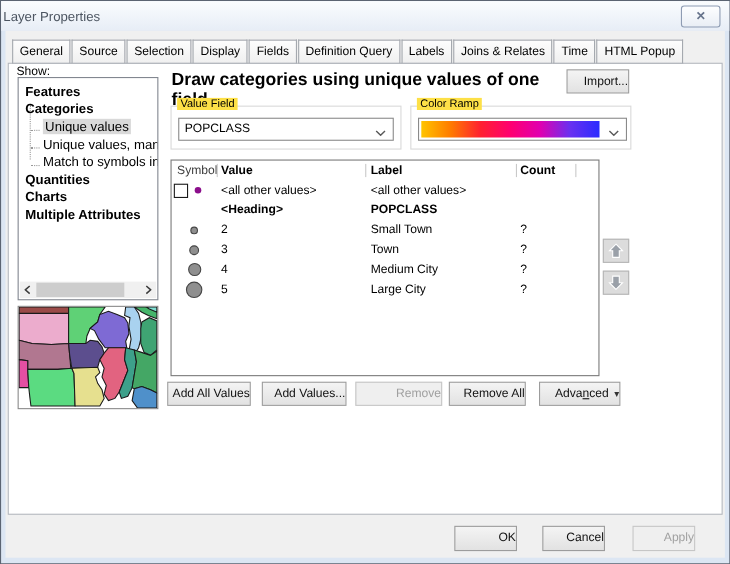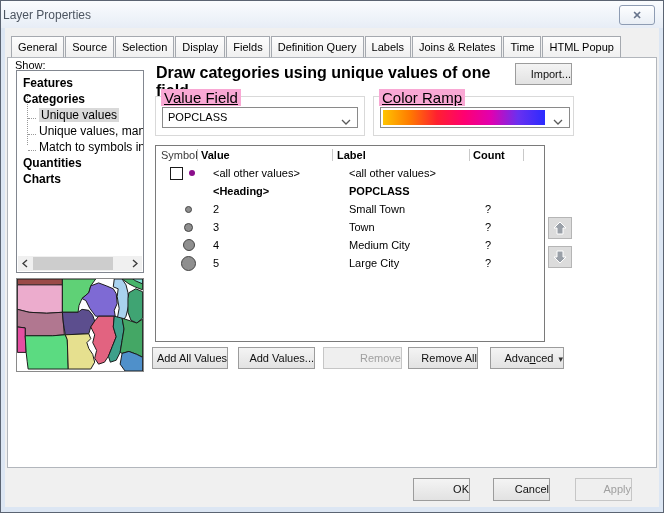--- a/index.html
+++ b/index.html
@@ -47,32 +47,32 @@
   .map{position:absolute;left:16px;top:278px;width:128px;height:94px;border:1px solid #8a8a8a;background:#fff;}
 
   
   .instruction{position:absolute;left:156px;top:64px;width:350px;font-size:16px;font-weight:bold;}
   .btn{position:absolute;height:22px;background:linear-gradient(#f4f4f4,#e2e2e2);
        border:1px solid #9c9c9c;font-size:11px;color:#111;text-align:right;line-height:20px;cursor:default;}
   .btn.disabled{background:#efefef;border-color:#c6c6c6;color:#a0a0a0;}
 
   
   .group{position:absolute;border:1px solid #d9d9d9;}
-  .group .legend{position:absolute;top:-8px;left:5px;background:#f9a8d4;padding:0 3px;font-size:15px;text-decoration:underline;}
+  .group .legend{position:absolute;top:-8px;left:5px;background:#fde047;padding:0 3px;font-size:10px;}
   .combo{position:absolute;background:#fff;border:1px solid #8a8a8a;height:21px;}
   .combo .combo-text{position:absolute;left:5px;top:0;line-height:19px;}
   .combo .chev{position:absolute;right:6px;top:7px;}
   .ramp-grad{position:absolute;left:2px;top:2px;right:24px;bottom:2px;}
 
   
   .symtable{position:absolute;left:155px;top:145px;width:390px;height:197px;background:#fff;border:1px solid #7a7a7a;}
   .th{position:absolute;top:0;height:18px;line-height:18px;font-weight:bold;}
   .th.sym{font-weight:normal;color:#3c3c3c;}
   .hsep{position:absolute;top:3px;height:12px;width:1px;background:#c9c9c9;}
-  .trow{position:absolute;left:12px;width:388px;height:18px;}
+  .trow{position:absolute;left:0;width:388px;height:18px;}
   .c-sym{position:absolute;left:0;top:0;width:41px;height:18px;display:flex;align-items:center;justify-content:center;gap:6px;}
   .c-sym.left{justify-content:flex-start;padding-left:2px;}
   .c-val{position:absolute;left:45px;top:0;line-height:18px;}
   .c-lab{position:absolute;left:181px;top:0;line-height:18px;}
   .c-cnt{position:absolute;left:317px;top:0;line-height:18px;}
   .bold{font-weight:bold;}
   .cb{display:inline-block;width:13px;height:13px;background:#fff;border:1px solid #1a1a1a;}
   .dot-sm{display:inline-block;width:6px;height:6px;border-radius:50%;}
   .gdot{display:inline-block;border-radius:50%;border:1px solid #454545;}
 
@@ -117,20 +117,21 @@
 
   <div class="tree">
     <div class="connector-v"></div>
     <div class="titem b" style="top:4px;left:6px"><span>Features</span></div>
     <div class="titem b" style="top:20px;left:6px"><span>Categories</span></div>
     <div class="titem" style="top:36px;left:11px"><span class="stub"></span><span class="sel">Unique values</span></div>
     <div class="titem" style="top:52px;left:11px"><span class="stub"></span><span>Unique values, many</span></div>
     <div class="titem" style="top:68px;left:11px"><span class="stub"></span><span>Match to symbols in a</span></div>
     <div class="titem b" style="top:84px;left:6px"><span>Quantities</span></div>
     <div class="titem b" style="top:100px;left:6px"><span>Charts</span></div>
+    <div class="titem b" style="top:116px;left:6px"><span>Multiple Attributes</span></div>
     <div class="tree-scroll">
       <div class="scroll-arrow" style="left:0">
         <svg width="6" height="9" viewBox="0 0 6 9">
             <polyline points="5,1 1,4.5 5,8" fill="none" stroke="#3c3c3c" stroke-width="1.4"></polyline>
           </svg>
       </div>
       <div class="scroll-thumb"></div>
       <div class="scroll-arrow" style="right:0">
         <svg width="6" height="9" viewBox="0 0 6 9">
             <polyline points="1,1 5,4.5 1,8" fill="none" stroke="#3c3c3c" stroke-width="1.4"></polyline>

